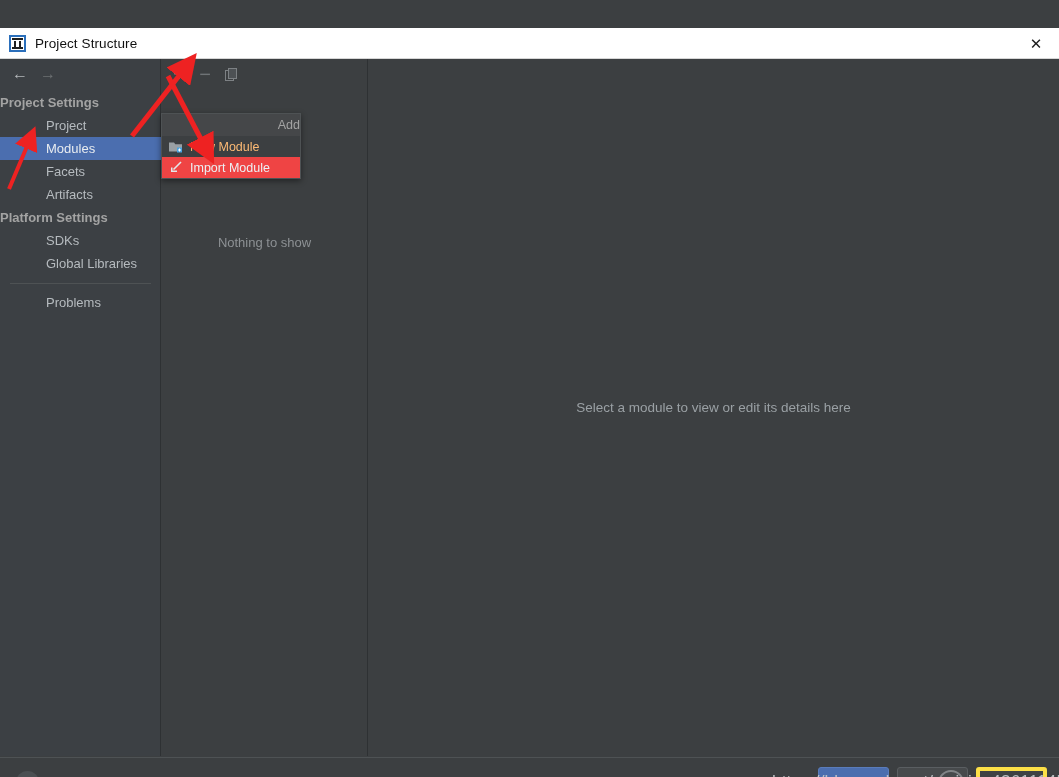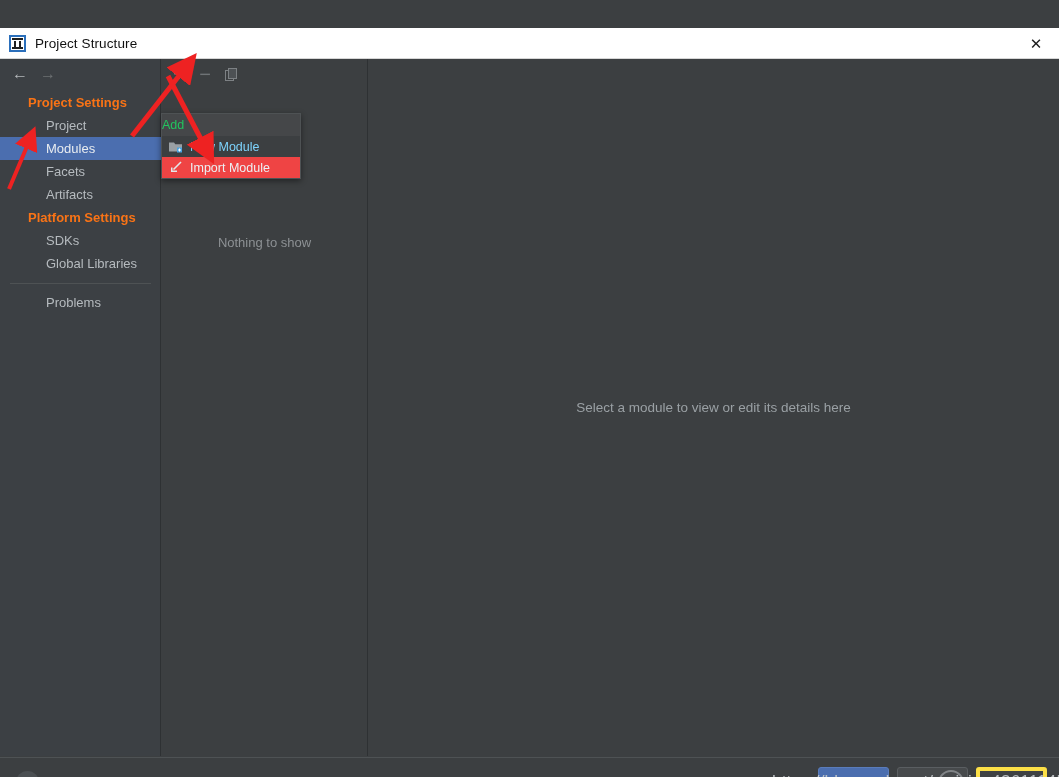--- a/index.html
+++ b/index.html
@@ -69,23 +69,23 @@
     width: 28px; height: 26px;
     display: flex; align-items: center; justify-content: center;
     font-size: 16px; line-height: 1;
   }
   #nav-back { color: #b5b8bb; margin-left: 6px; }
   #nav-fwd  { color: #6d7073; }
 
   #nav-list { position: absolute; left: 0; top: 32px; width: 161px; }
   .nav-group {
     height: 23px; line-height: 23px;
-    padding-left: 28px;
+    padding-left: 0;
     font-size: 13px; font-weight: bold;
-    color: #f97316;
+    color: #a3a3a3;
   }
   .nav-item {
     height: 23px; line-height: 23px;
     padding-left: 46px;
     font-size: 13px;
     color: #b6bbbf;
     white-space: nowrap;
   }
   .nav-item.selected {
     background: #4b6eaf;
@@ -143,29 +143,29 @@
   #add-menu {
     position: absolute; left: 161px; top: 54px;
     width: 140px;
     background: #3c3f41;
     border: 1px solid #4e5254;
     z-index: 40;
     box-shadow: 0 2px 6px rgba(0,0,0,0.45);
   }
   #add-menu-header {
     height: 22px; line-height: 22px;
-    text-align: left;
-    font-size: 12.5px; color: #22c55e;
+    text-align: right;
+    font-size: 12.5px; color: #a3a3a3;
     background: #454749;
   }
   .menu-item {
     height: 21px;
     display: flex; align-items: center;
     padding-left: 6px;
-    font-size: 12.5px; color: #7dd3fc;
+    font-size: 12.5px; color: #fdba74;
     white-space: nowrap;
   }
   .menu-item.highlight { background: #ef4444; color: #ecf0f3; }
   .menu-icon {
     width: 16px; height: 16px; margin-right: 6px;
     display: flex; align-items: center; justify-content: center;
     flex: 0 0 auto;
   }
 
   

